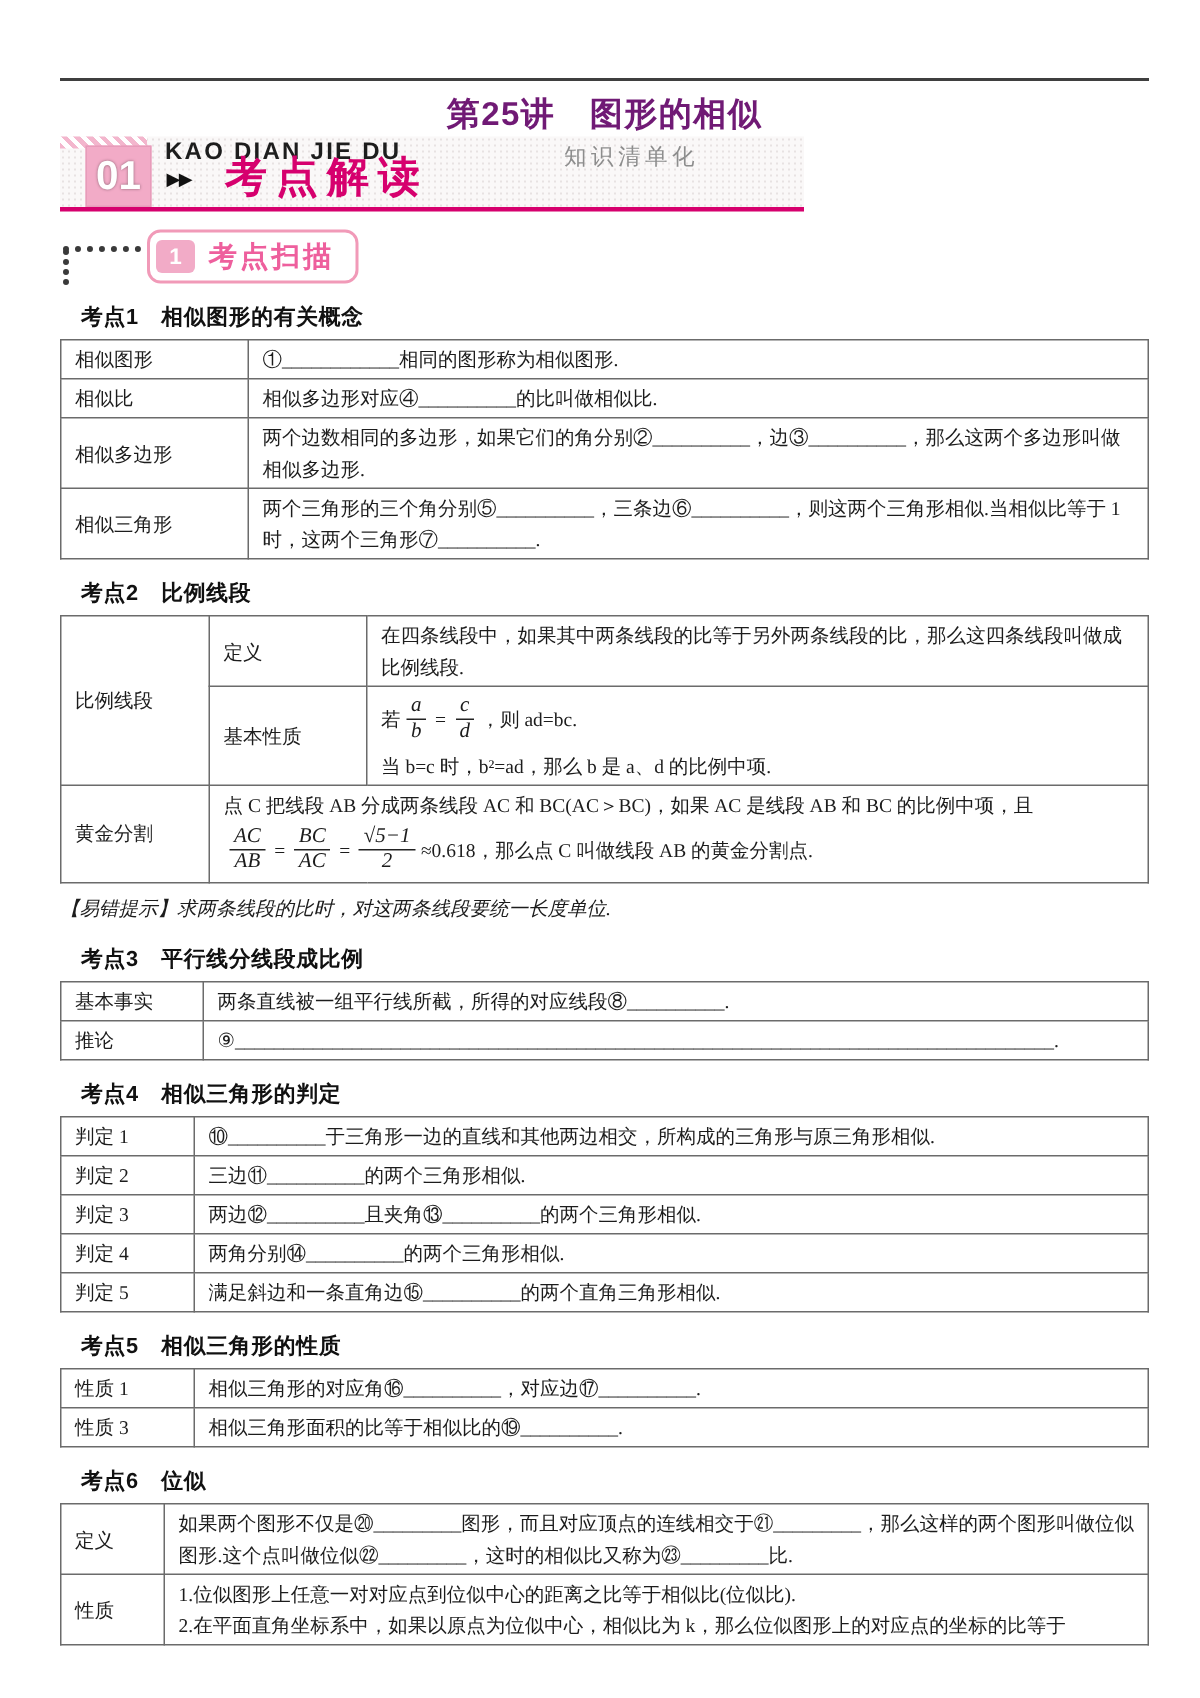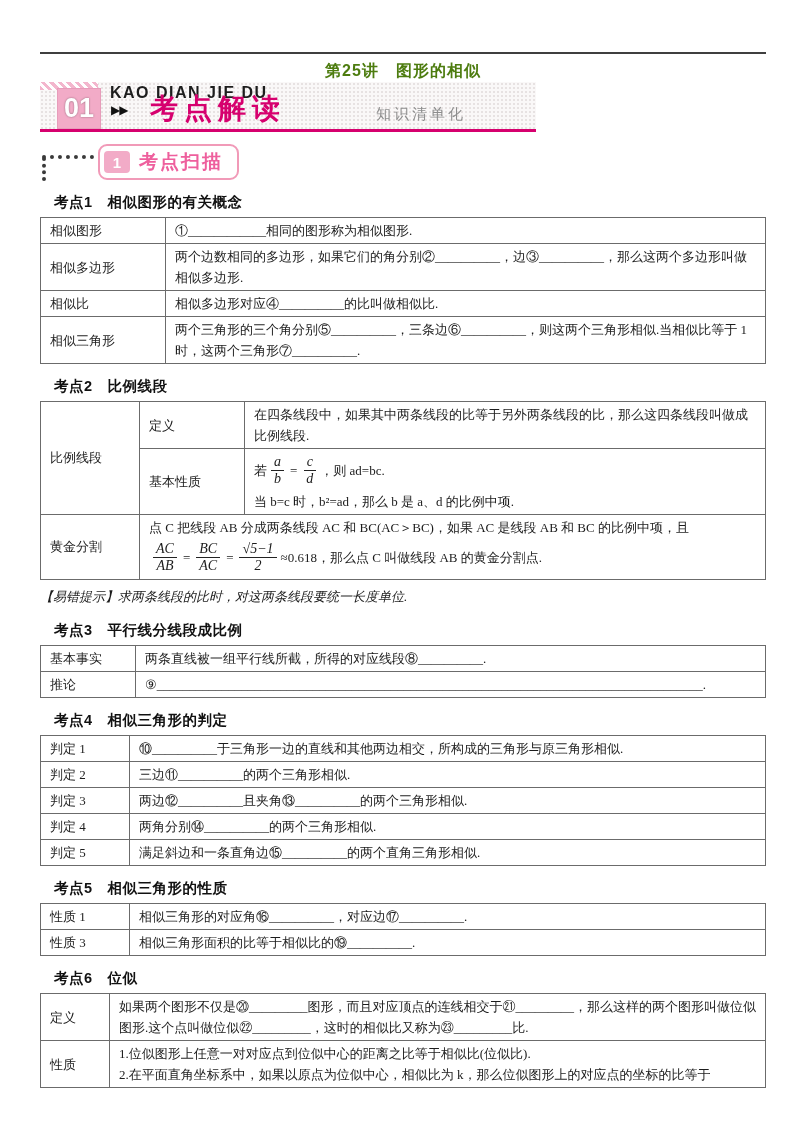--- a/index.html
+++ b/index.html
@@ -5,21 +5,21 @@
   html,body{margin:0;padding:0;}
   body{
     width:800px;height:1132px;background:#ffffff;overflow:hidden;
     font-family:"Liberation Serif","DejaVu Serif",serif;
     font-size:13px;color:#1c1c1c;
   }
   .page{padding:0 34px 0 40px;}
   .rule{margin-top:52px;border-top:2px solid #3f3f3f;height:0;}
   .doc-title{
     text-align:center;font-family:"Liberation Sans","DejaVu Sans",sans-serif;
-    font-weight:bold;font-size:16px;margin:7px 0 0 0;letter-spacing:1px;color:#4d7c0f;
+    font-weight:bold;font-size:22px;margin:7px 0 0 0;letter-spacing:1px;color:#701a75;
   }
   
   .banner{
     position:relative;width:496px;height:47px;margin-top:0;
     background-color:#faf8f8;
     background-image:radial-gradient(#e7e2e2 1px, transparent 1px);
     background-size:4px 4px;
     border-bottom:3px solid var(--accent,#d6006e);
   }
   .corner-stripes{
@@ -37,21 +37,21 @@
     position:absolute;left:70px;top:2px;color:#1d1d1d;
     font-family:"Liberation Sans","DejaVu Sans",sans-serif;font-weight:bold;
     font-size:16px;letter-spacing:1.5px;
   }
   .arrows{position:absolute;left:71px;top:21px;font-size:12px;color:#111;letter-spacing:-1px;}
   .btitle{
     position:absolute;left:110px;top:8px;color:var(--accent,#d6006e);
     font-family:"Liberation Sans","DejaVu Sans",sans-serif;font-weight:bold;
     font-size:28px;letter-spacing:6px;
   }
-  .bsub{position:absolute;left:336px;top:23px;color:var(--graytext,#8d8d8d);font-size:15px;letter-spacing:3px;}
+  .bsub{position:absolute;left:336px;top:4px;color:var(--graytext,#8d8d8d);font-size:15px;letter-spacing:3px;}
   
   .badge-row{position:relative;margin-top:12px;height:36px;}
   .dots{position:absolute;left:2px;top:0;width:54px;height:36px;}
   .dots::before{content:"";position:absolute;left:0;top:11px;width:52px;border-top:4px dotted #3a3a3a;}
   .dots::after{content:"";position:absolute;left:0;top:13px;height:24px;border-left:4px dotted #3a3a3a;}
   .badge{
     position:absolute;left:58px;top:0;display:inline-flex;align-items:center;gap:9px;
     border:2px solid #f19ab8;border-radius:9px;padding:3px 14px 3px 4px;background:#fff;
   }
   .badge-num{
@@ -120,26 +120,26 @@
   </div>
 
   <div class="kd-heading">考点1　相似图形的有关概念</div>
   <table class="kt t1">
     <tbody>
         <tr>
       <td class="lab">相似图形</td>
       <td class="con">①____________相同的图形称为相似图形.</td>
     </tr>
     <tr>
+      <td class="lab">相似比</td>
+      <td class="con">相似多边形对应④__________的比叫做相似比.</td>
+    </tr>
+    <tr>
       <td class="lab">相似多边形</td>
       <td class="con">两个边数相同的多边形，如果它们的角分别②__________，边③__________，那么这两个多边形叫做相似多边形.</td>
-    </tr>
-    <tr>
-      <td class="lab">相似比</td>
-      <td class="con">相似多边形对应④__________的比叫做相似比.</td>
     </tr>
     <tr>
       <td class="lab">相似三角形</td>
       <td class="con">两个三角形的三个角分别⑤__________，三条边⑥__________，则这两个三角形相似.当相似比等于 1 时，这两个三角形⑦__________.</td>
     </tr>
   </tbody>
     </table>
 
   <div class="kd-heading">考点2　比例线段</div>
   <table class="kt t2">

